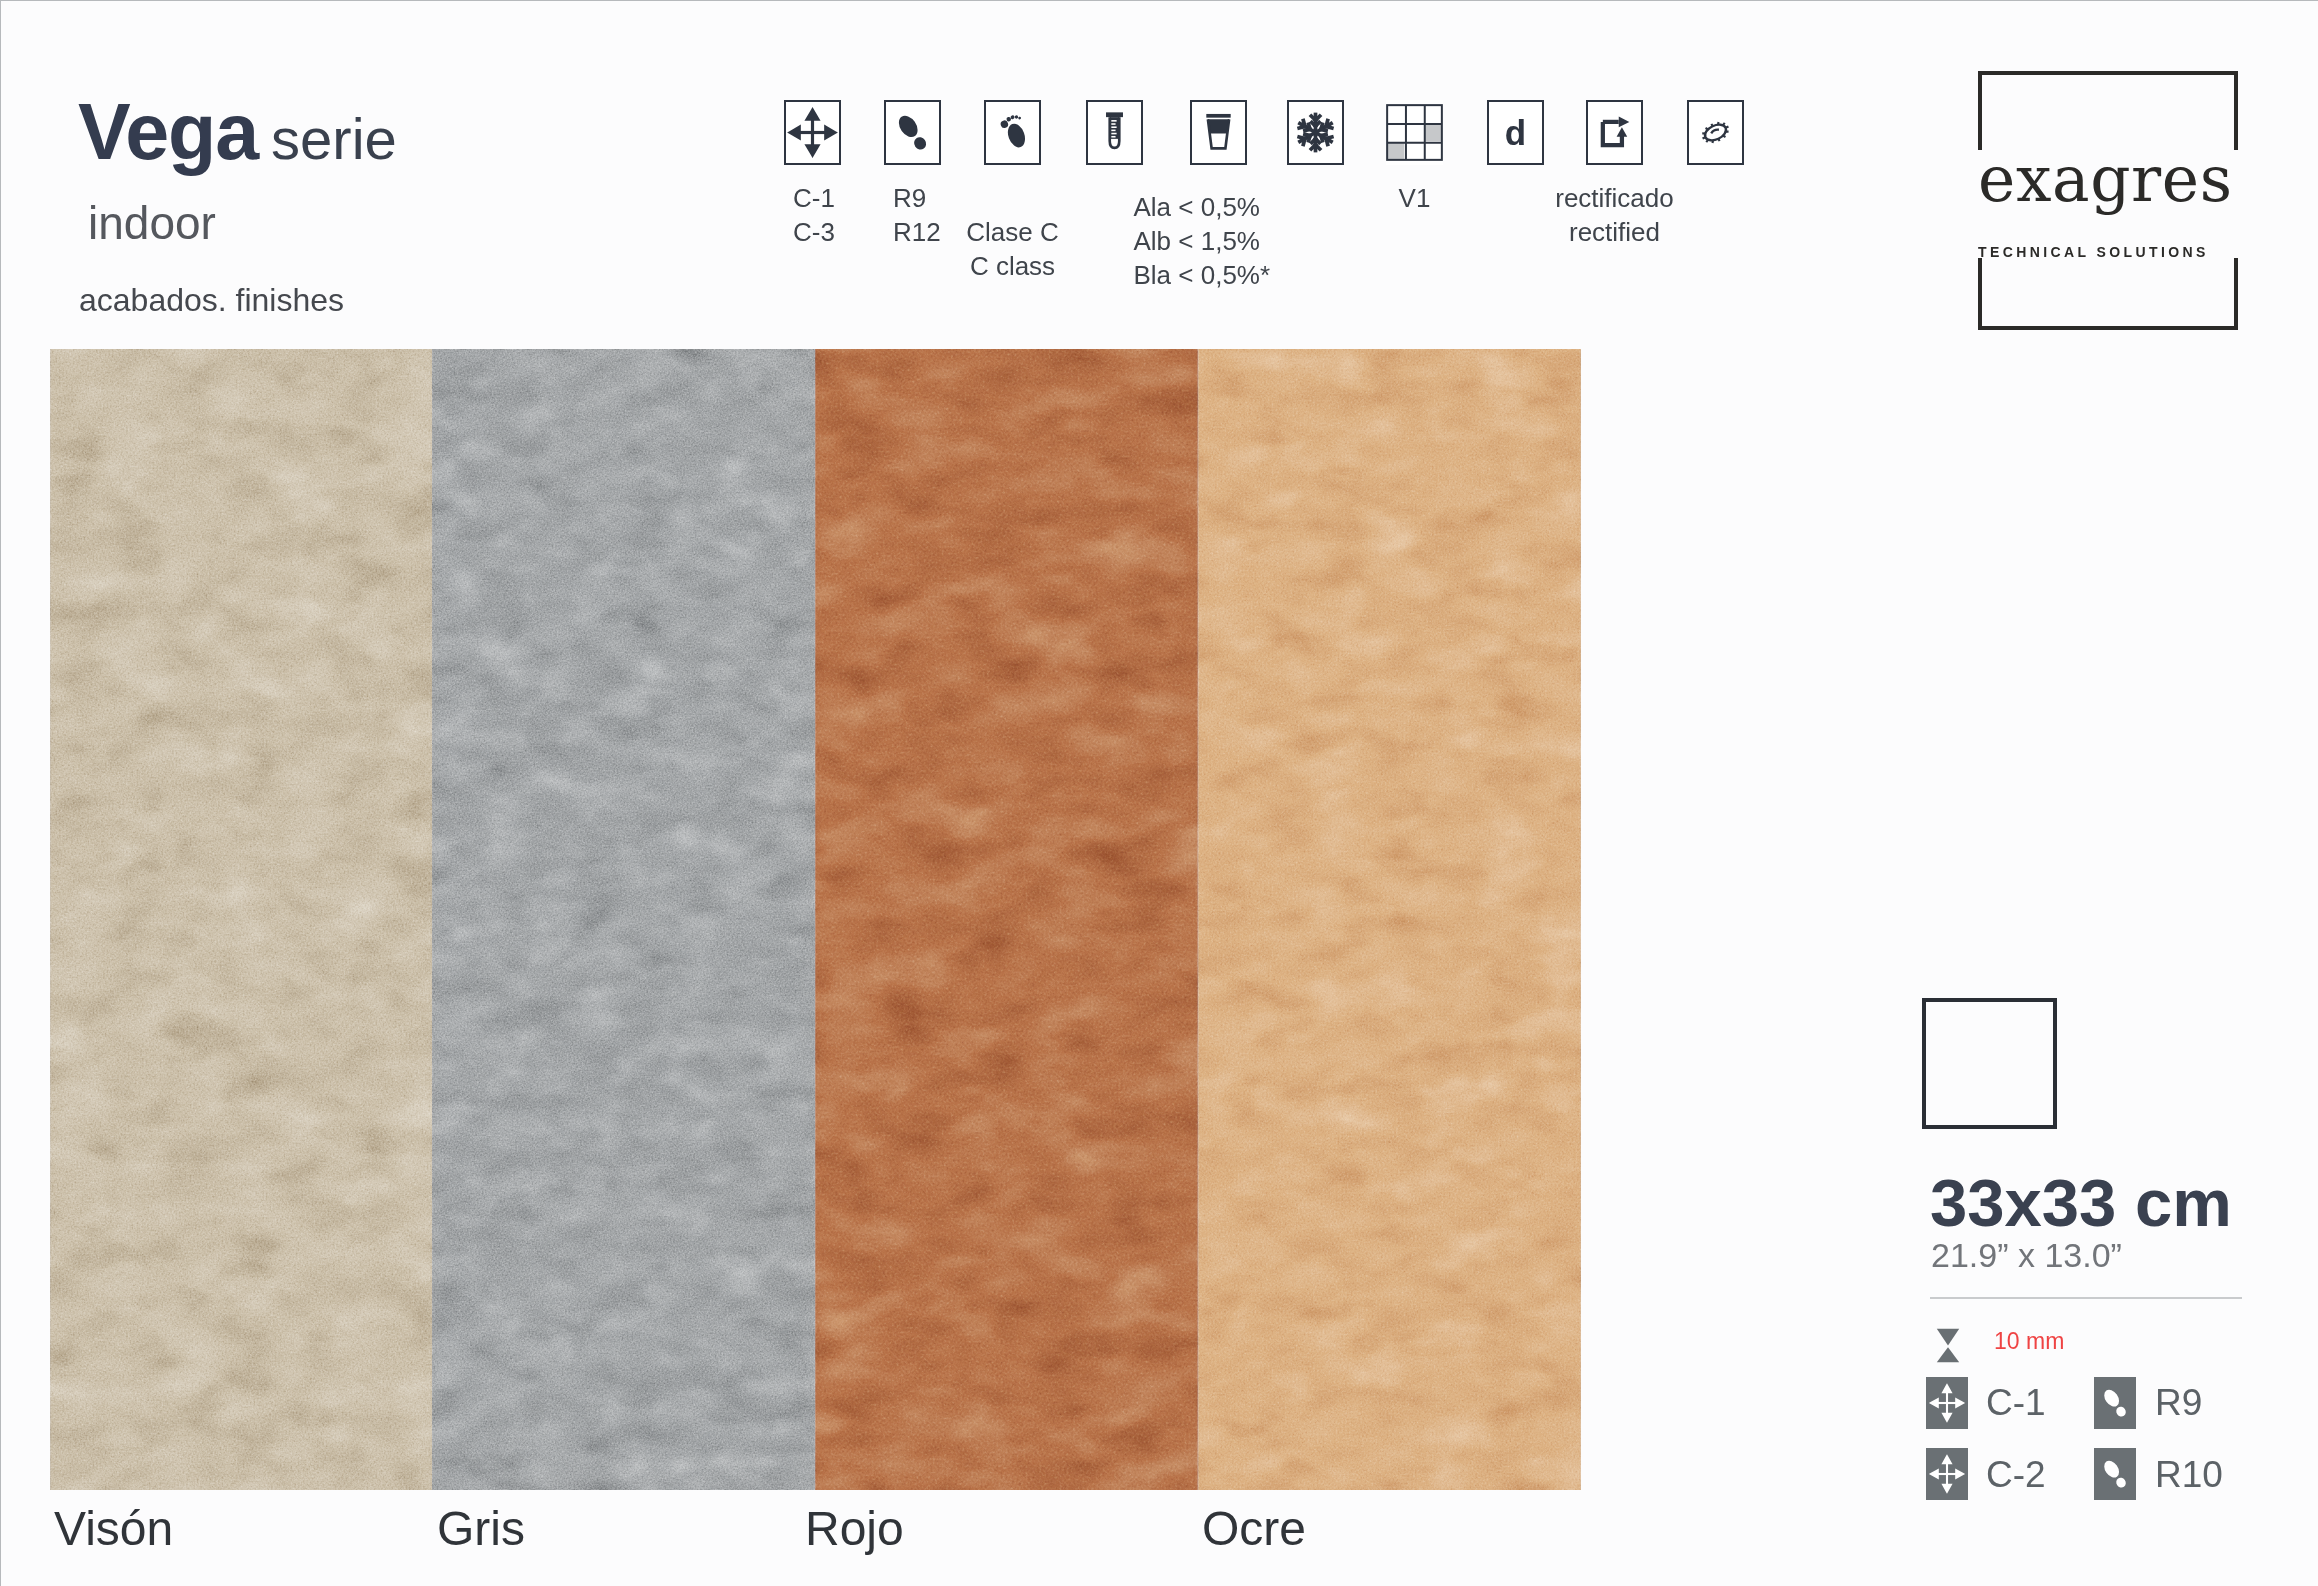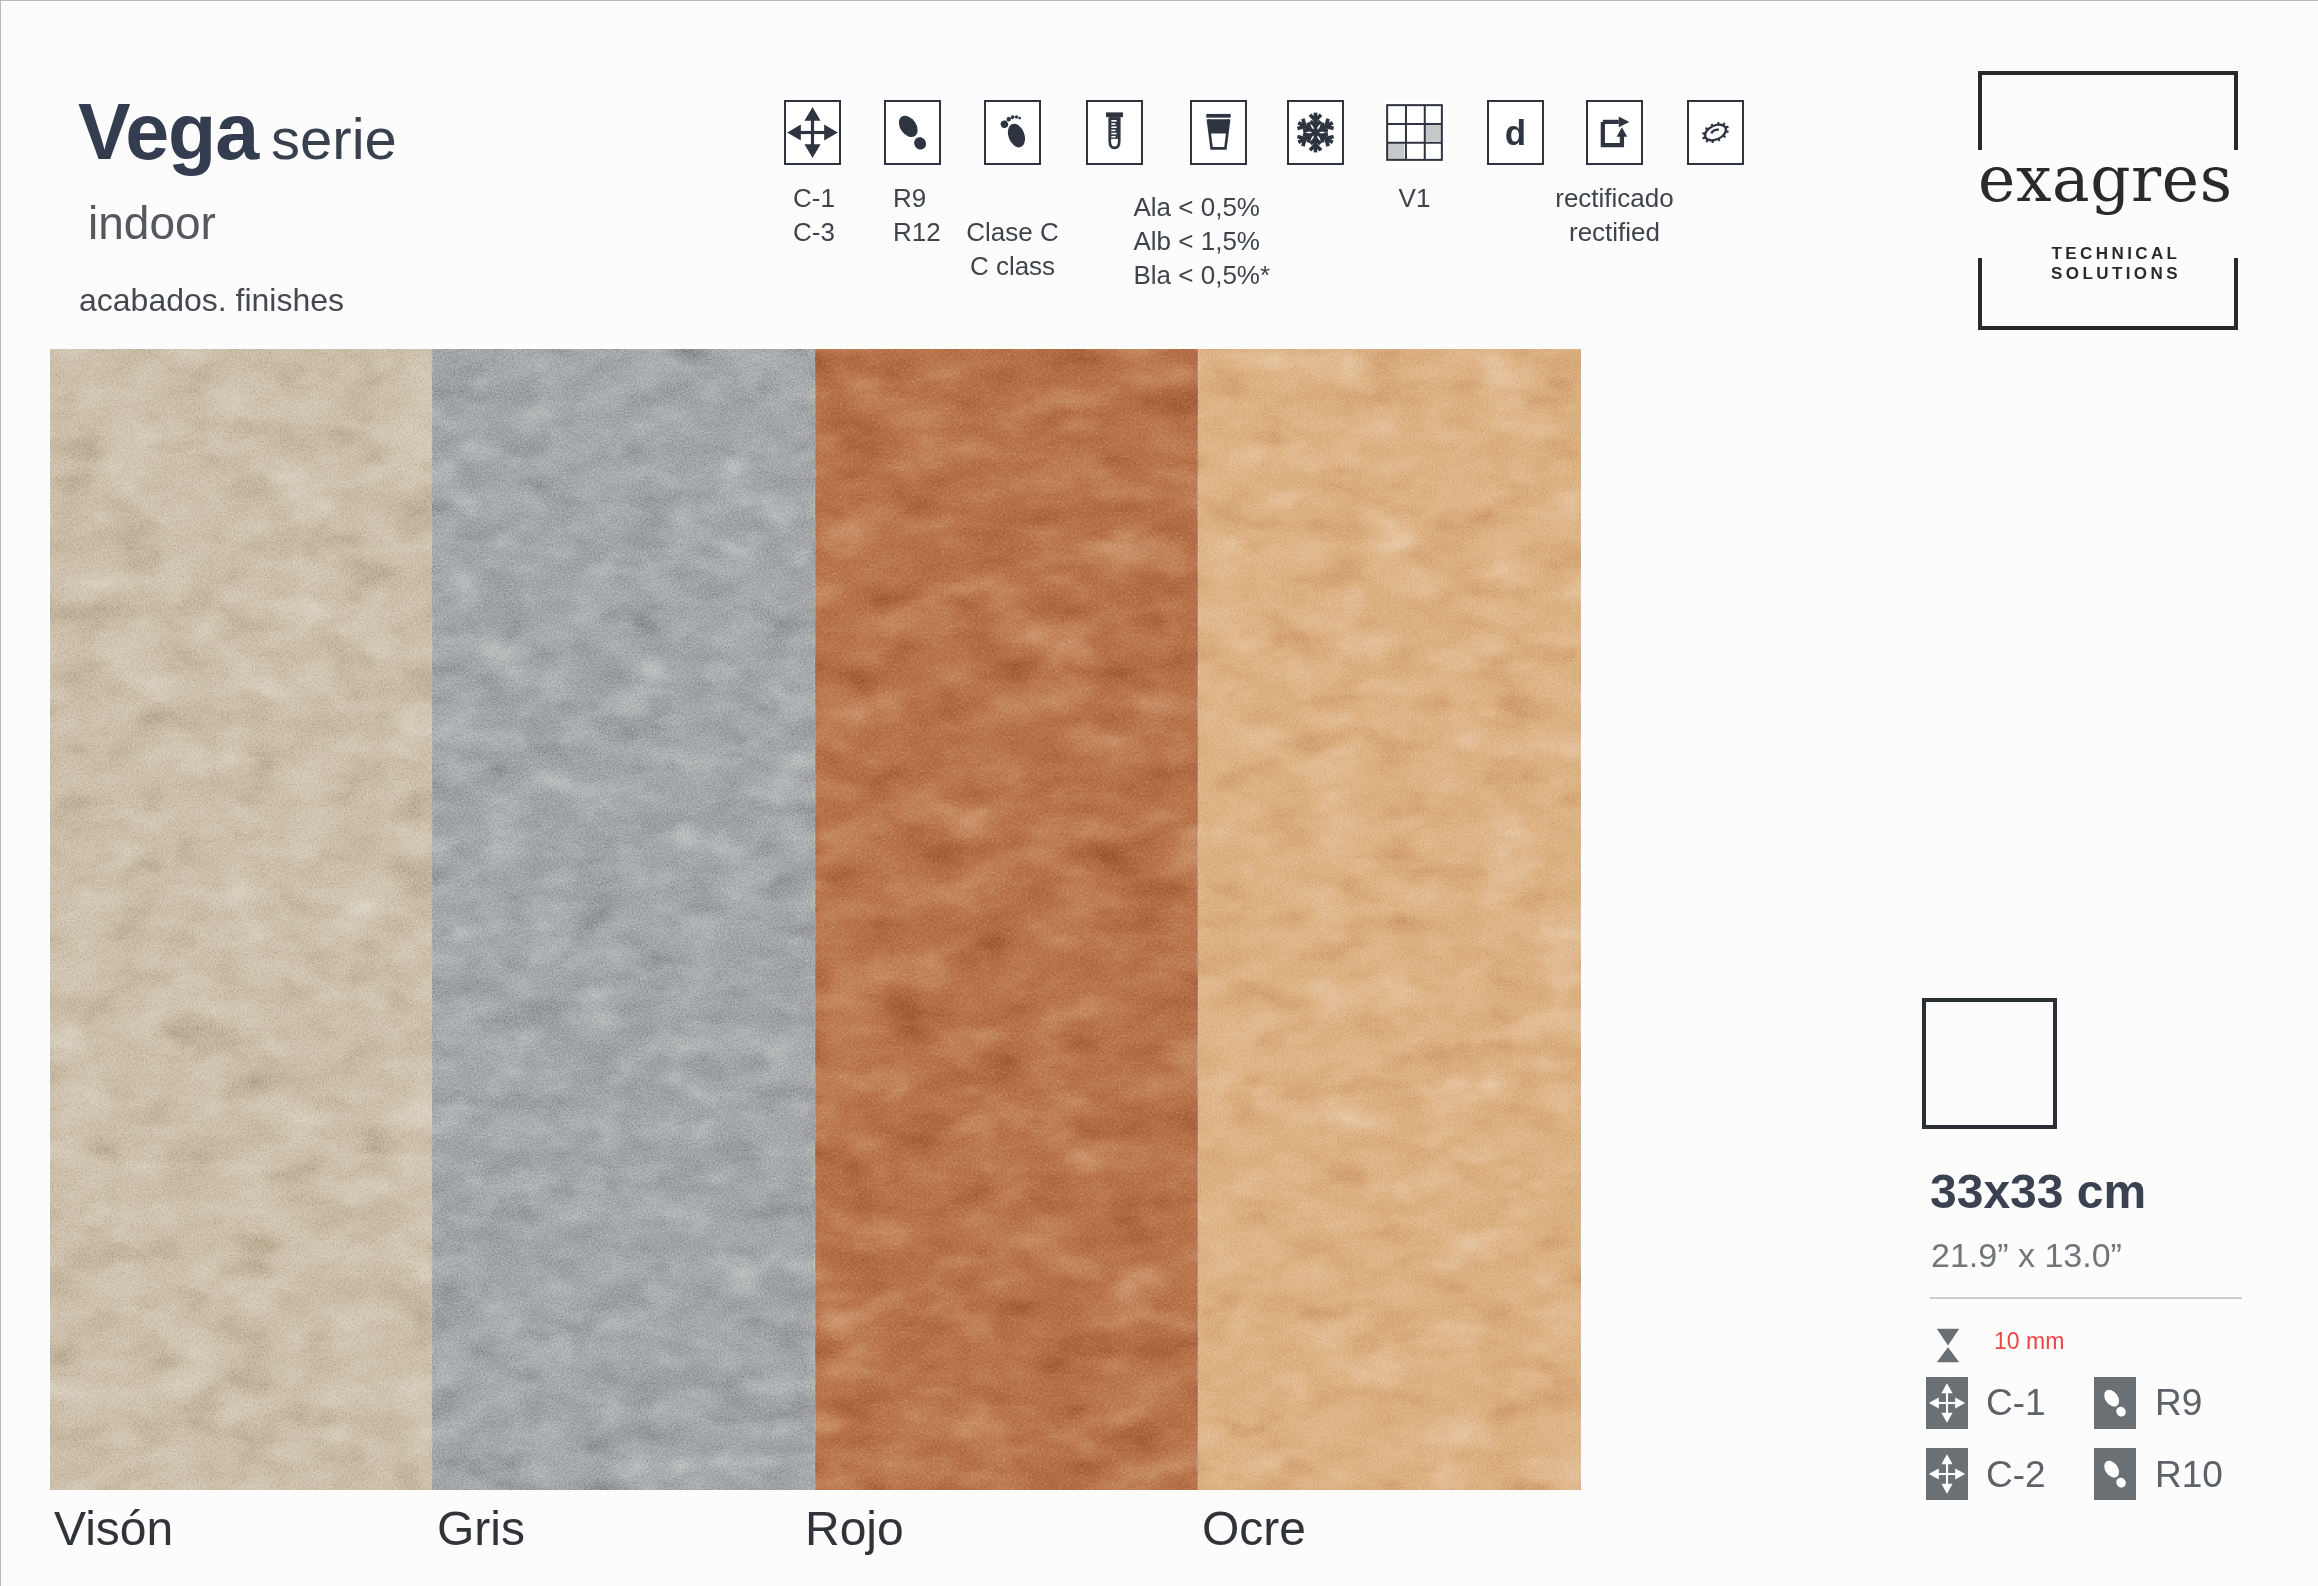--- a/index.html
+++ b/index.html
@@ -30,32 +30,32 @@
   .logo{position:absolute;left:1977px;top:70px;width:260px;height:259px;color:#2B2A28;}
   .logo .ln{position:absolute;background:#2B2A28;}
   .ln-top{left:0;top:0;width:260px;height:4px;}
   .ln-bottom{left:0;bottom:0;width:260px;height:4px;}
   .ln-l1{left:0;top:0;width:4px;height:79px;}
   .ln-l2{left:0;top:187px;width:4px;height:72px;}
   .ln-r1{right:0;top:0;width:4px;height:79px;}
   .ln-r2{right:0;top:187px;width:4px;height:72px;}
   .logo-brand{position:absolute;left:0;top:72px;width:100%;
               font-family:"DejaVu Serif",serif;font-size:63px;font-weight:500;letter-spacing:0.6px;}
-  .logo-tagline{position:absolute;left:8px;top:173px;width:100%;text-align:center;
-                font-size:17px;font-weight:700;letter-spacing:3.4px;}
+  .logo-tagline{position:absolute;left:0;top:173px;width:100%;text-align:left;
+                font-size:14px;font-weight:700;letter-spacing:3.4px;}
 
   
   .tile{position:absolute;top:348px;width:383px;height:1141px;overflow:hidden;}
   .tile svg{display:block;}
   .tile-label{position:absolute;top:1500px;font-size:48px;color:#303439;}
 
   
   .size-square{position:absolute;left:1921px;top:997px;width:135px;height:131px;
                border:4px solid #2A2E35;box-sizing:border-box;background:#FCFCFD;}
-  .size-cm{position:absolute;left:1929px;top:1163px;font-size:48px;font-weight:700;color:#3A4150;}
+  .size-cm{position:absolute;left:1929px;top:1163px;font-size:67px;font-weight:700;color:#3A4150;}
   .size-in{position:absolute;left:1930px;top:1235px;font-size:34px;color:#72757A;}
   .divider{position:absolute;left:1929px;top:1296px;width:312px;height:1.7px;background:#C9CBCD;}
   .spec-icon{position:absolute;}
   .gray-sq{position:absolute;width:42px;height:52px;background:#6A7074;
            display:flex;align-items:center;justify-content:center;}
   .gray-sq svg{width:100%;height:100%;display:block;}
   .spec-text{position:absolute;font-size:37px;color:#5C6267;white-space:nowrap;}
   .thick-text{position:absolute;left:1993px;top:1327px;font-size:23px;color:#ef4444;}
 </style>
 </head>

